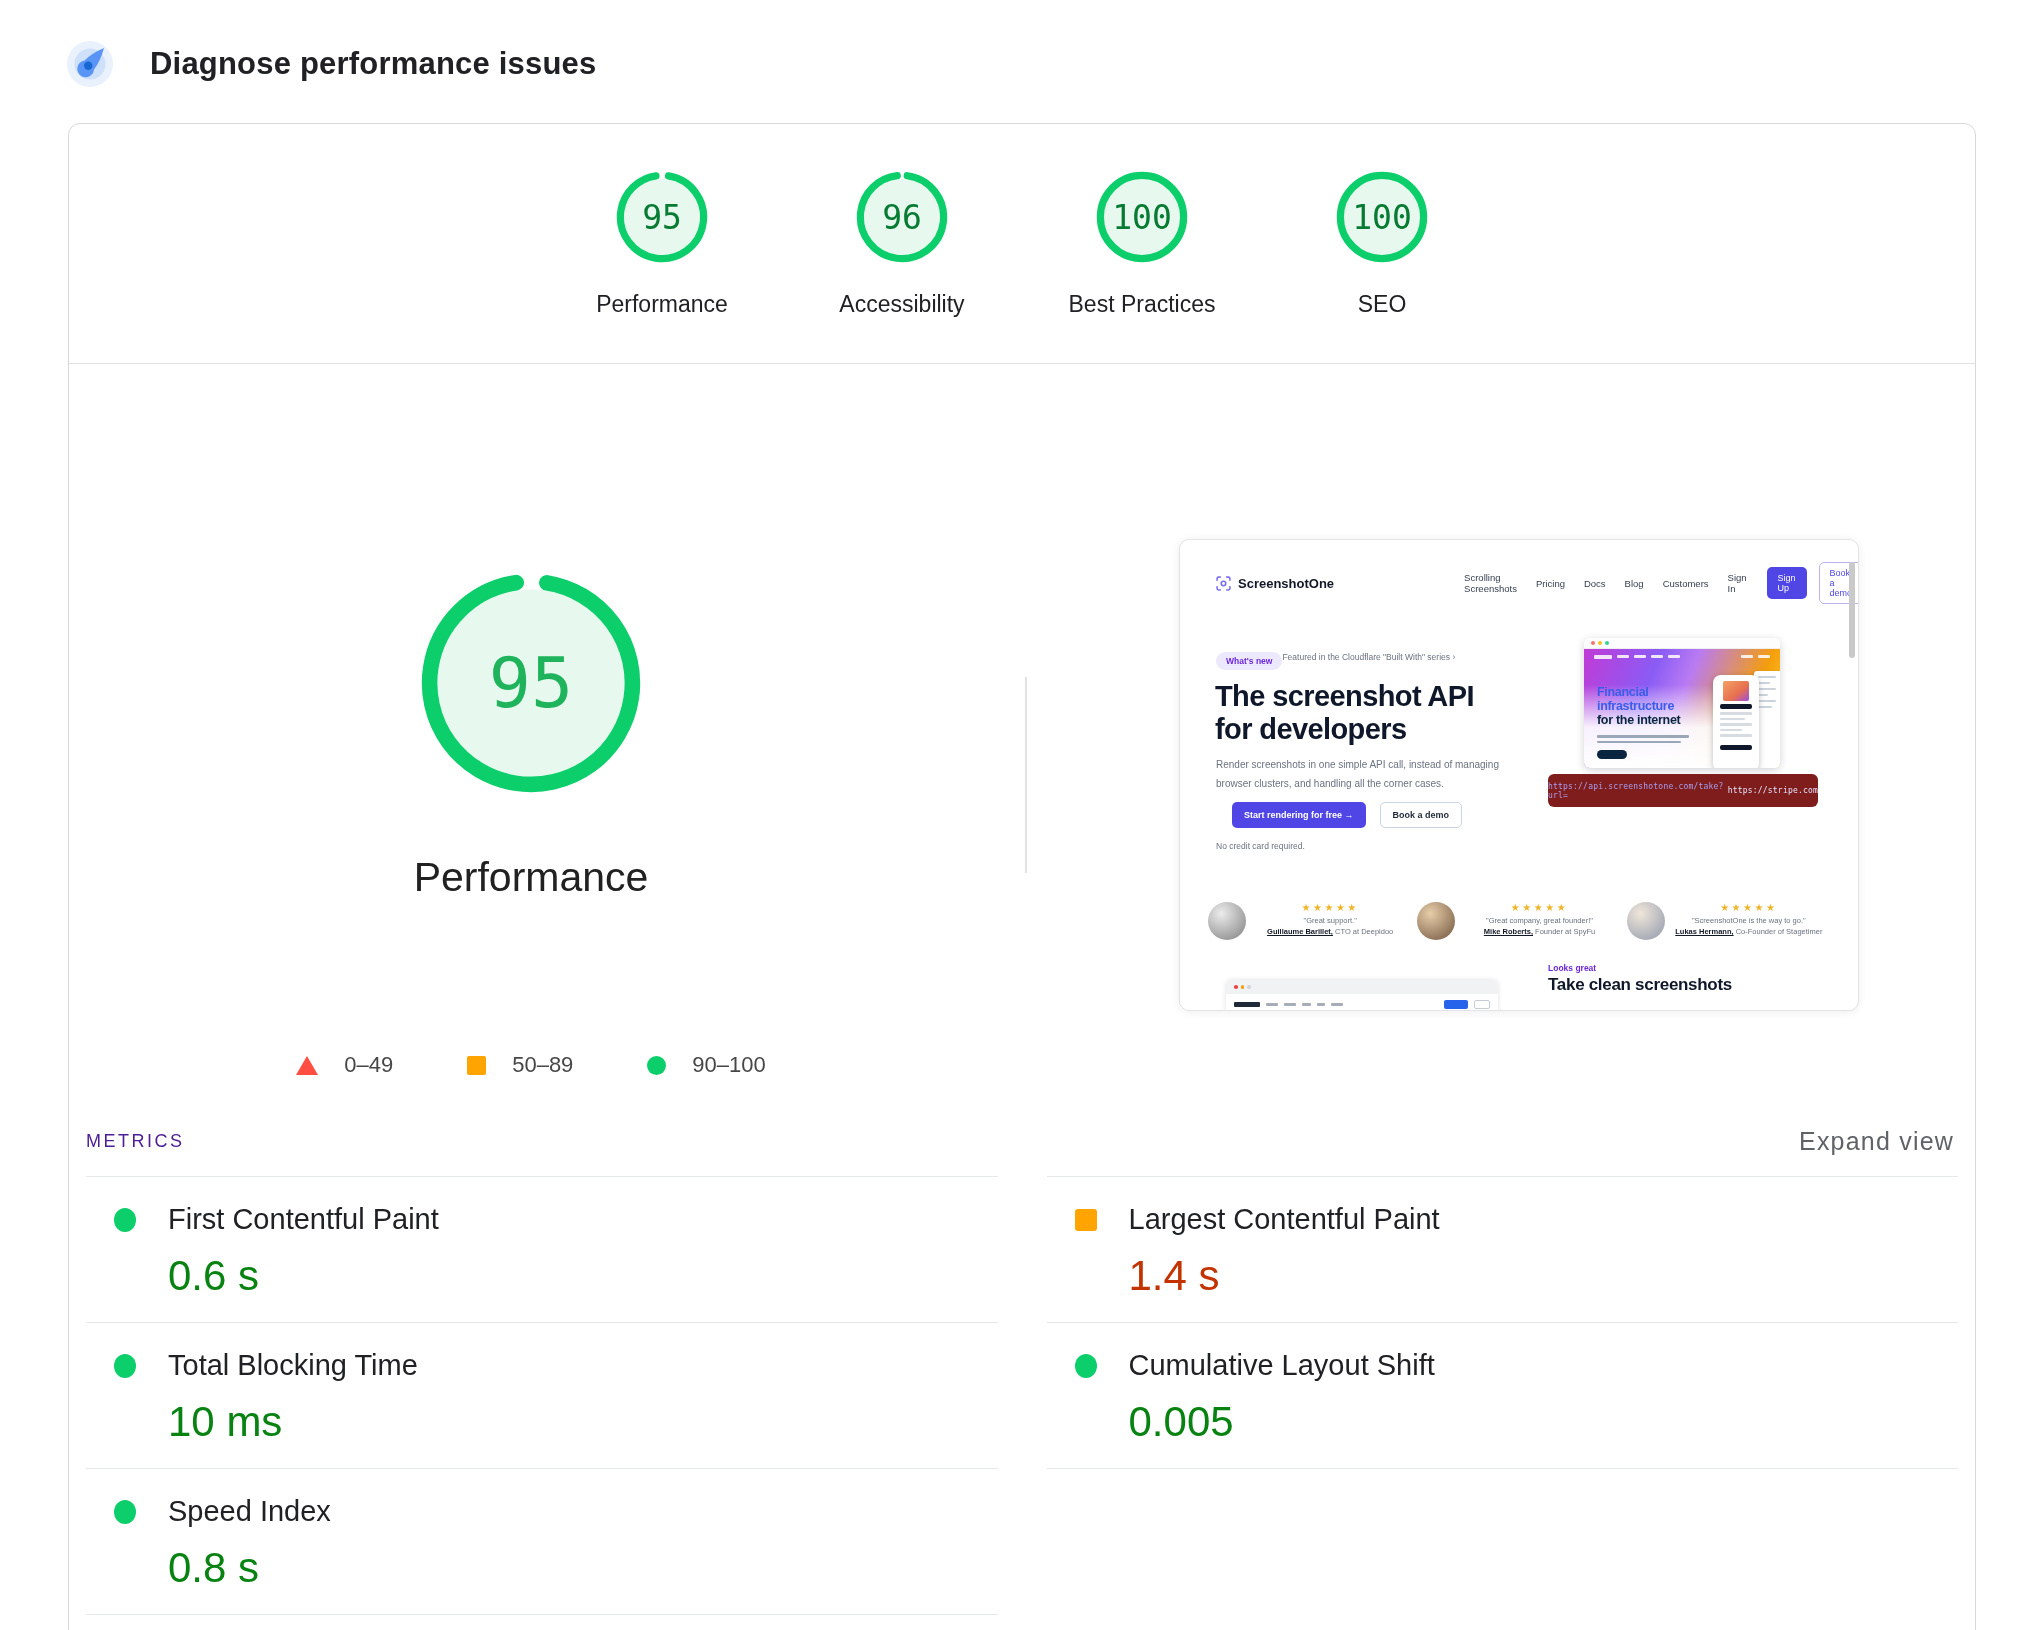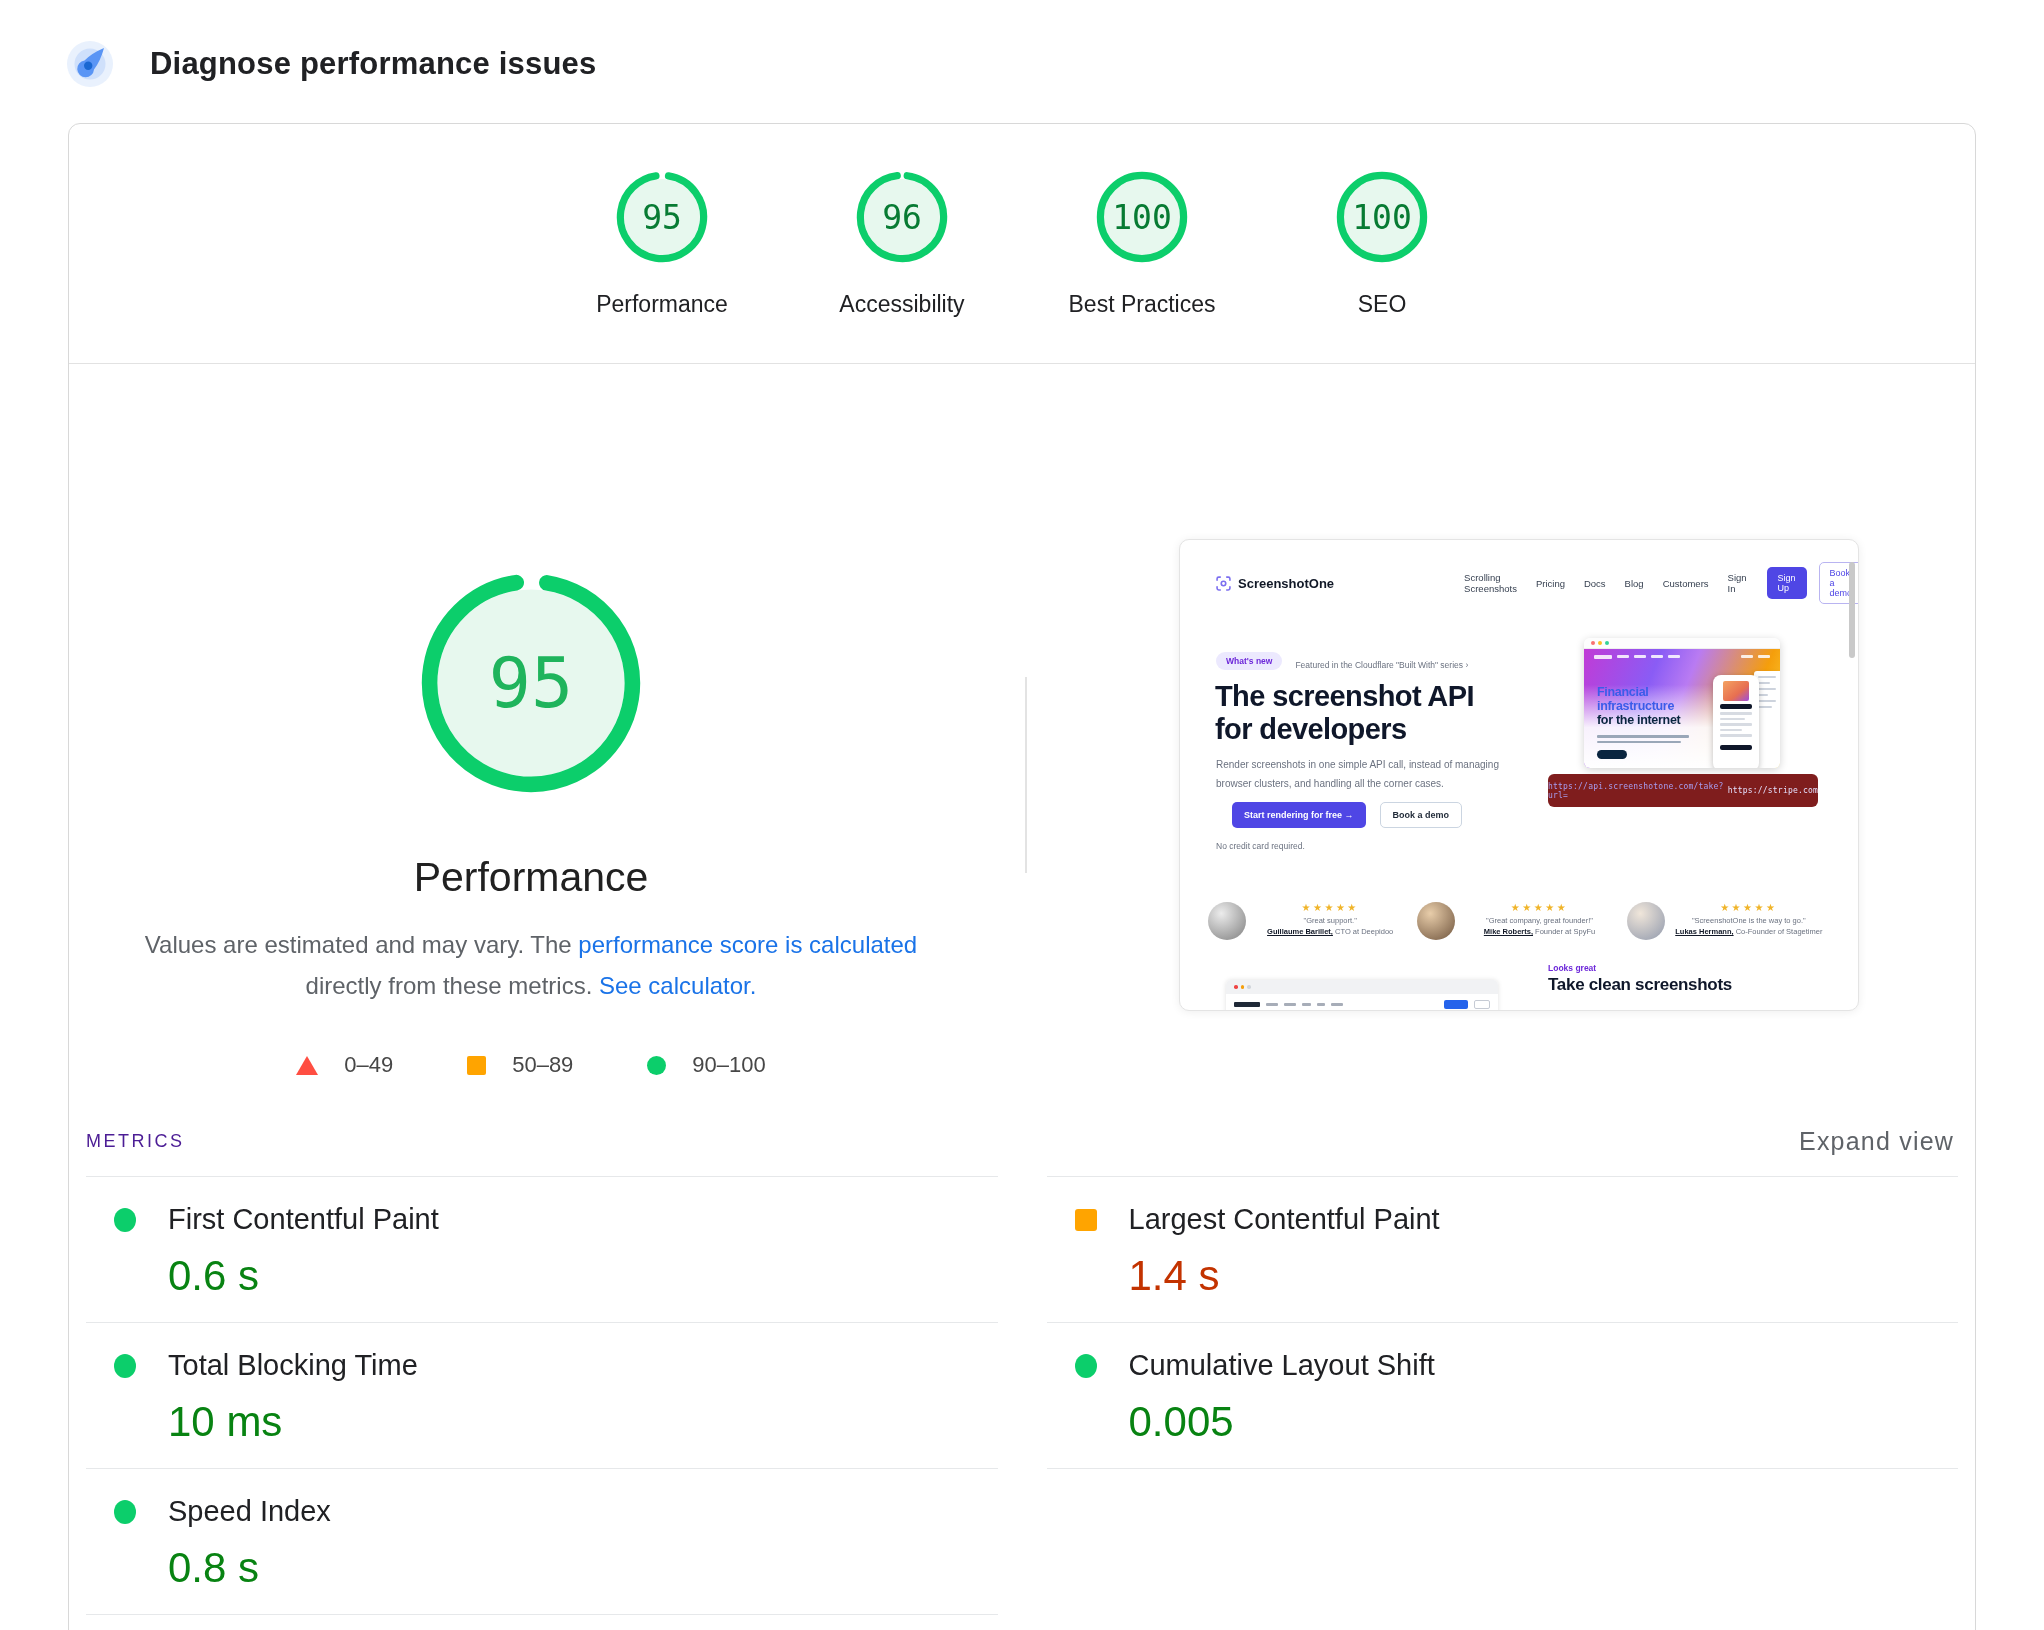--- a/index.html
+++ b/index.html
@@ -67,21 +67,21 @@
   
   .thumb { position:absolute; left:1110px; top:415px; width:680px; height:472px; background:#fff;
     border:1px solid #e4e4e4; border-radius:10px; box-shadow:0 1px 10px rgba(0,0,0,.07); overflow:hidden; }
   .t-scroll { position:absolute; right:3px; top:8px; bottom:8px; width:7px; }
   .t-thumbbar { position:absolute; right:0; top:14px; width:6px; height:96px; background:#c9c9c9; border-radius:3px; }
   .t-nav { position:absolute; left:36px; right:46px; top:22px; display:flex; align-items:center; }
   .t-logo { display:flex; align-items:center; gap:7px; font-size:13px; font-weight:700; color:#111827; }
   .t-links { display:flex; align-items:center; gap:19px; margin-left:130px; font-size:9.5px; color:#374151; }
   .t-btn-fill { margin-left:20px; background:#4f46e5; color:#fff; font-size:9px; padding:6px 11px; border-radius:5px; }
   .t-btn-line { margin-left:12px; border:1px solid #b9b4f1; color:#4f46e5; font-size:9px; padding:5px 10px; border-radius:5px; background:#fff; }
-  .t-badgerow { position:absolute; left:36px; top:112px; display:flex; align-items:flex-end; gap:13px; }
+  .t-badgerow { position:absolute; left:36px; top:112px; display:flex; align-items:flex-start; }
   .t-pill { background:#ece9fe; color:#6d28d9; font-size:8.5px; font-weight:700; padding:4px 10px; border-radius:10px; }
   .t-feat { font-size:8.5px; color:#6b7280; }
   .t-h1 { position:absolute; left:35px; top:140px; font-size:29px; line-height:1.14; font-weight:800;
     color:#0f172a; letter-spacing:-.6px; }
   .t-sub { position:absolute; left:36px; top:216px; width:300px; font-size:10px; line-height:1.85; color:#6b7280; }
   .t-ctas { position:absolute; left:36px; top:262px; display:flex; align-items:center;margin-left:16px; }
   .t-cta1 { background:#4f46e5; color:#fff; font-size:9px; font-weight:700; padding:8px 12px; border-radius:5px; }
   .t-cta2 { margin-left:14px; border:1px solid #cbd5e1; color:#1f2937; font-size:9px; font-weight:700; padding:7px 12px; border-radius:5px; background:#fff; }
   .t-nocard { position:absolute; left:36px; top:301px; font-size:8.5px; color:#6b7280; }
   
@@ -203,21 +203,20 @@
   <div class="bgauge">
     <svg viewBox="0 0 120 120">
       <circle cx="60" cy="60" r="48" fill="#e7f8ee"></circle>
       <circle cx="60" cy="60" r="52" fill="none" stroke="#0cce6b" stroke-width="8" stroke-linecap="round" stroke-dasharray="310.39 326.73" transform="rotate(-81 60 60)"></circle>
     </svg>
     <div class="bgauge-num">95</div>
   </div>
 
   <div class="perf-title">Performance</div>
 
-  <div class="desc"><span>Values are estimated and may vary. The </span><a>performance score is calculated</a><span> directly from these metrics. </span><a>See calculator.</a></div>
 
   <div class="legend">
     <div class="leg-item">
       <span class="leg-tri"></span>
       <span>0–49</span>
     </div>
     <div class="leg-item">
       <span class="leg-sq"></span>
       <span>50–89</span>
     </div>

